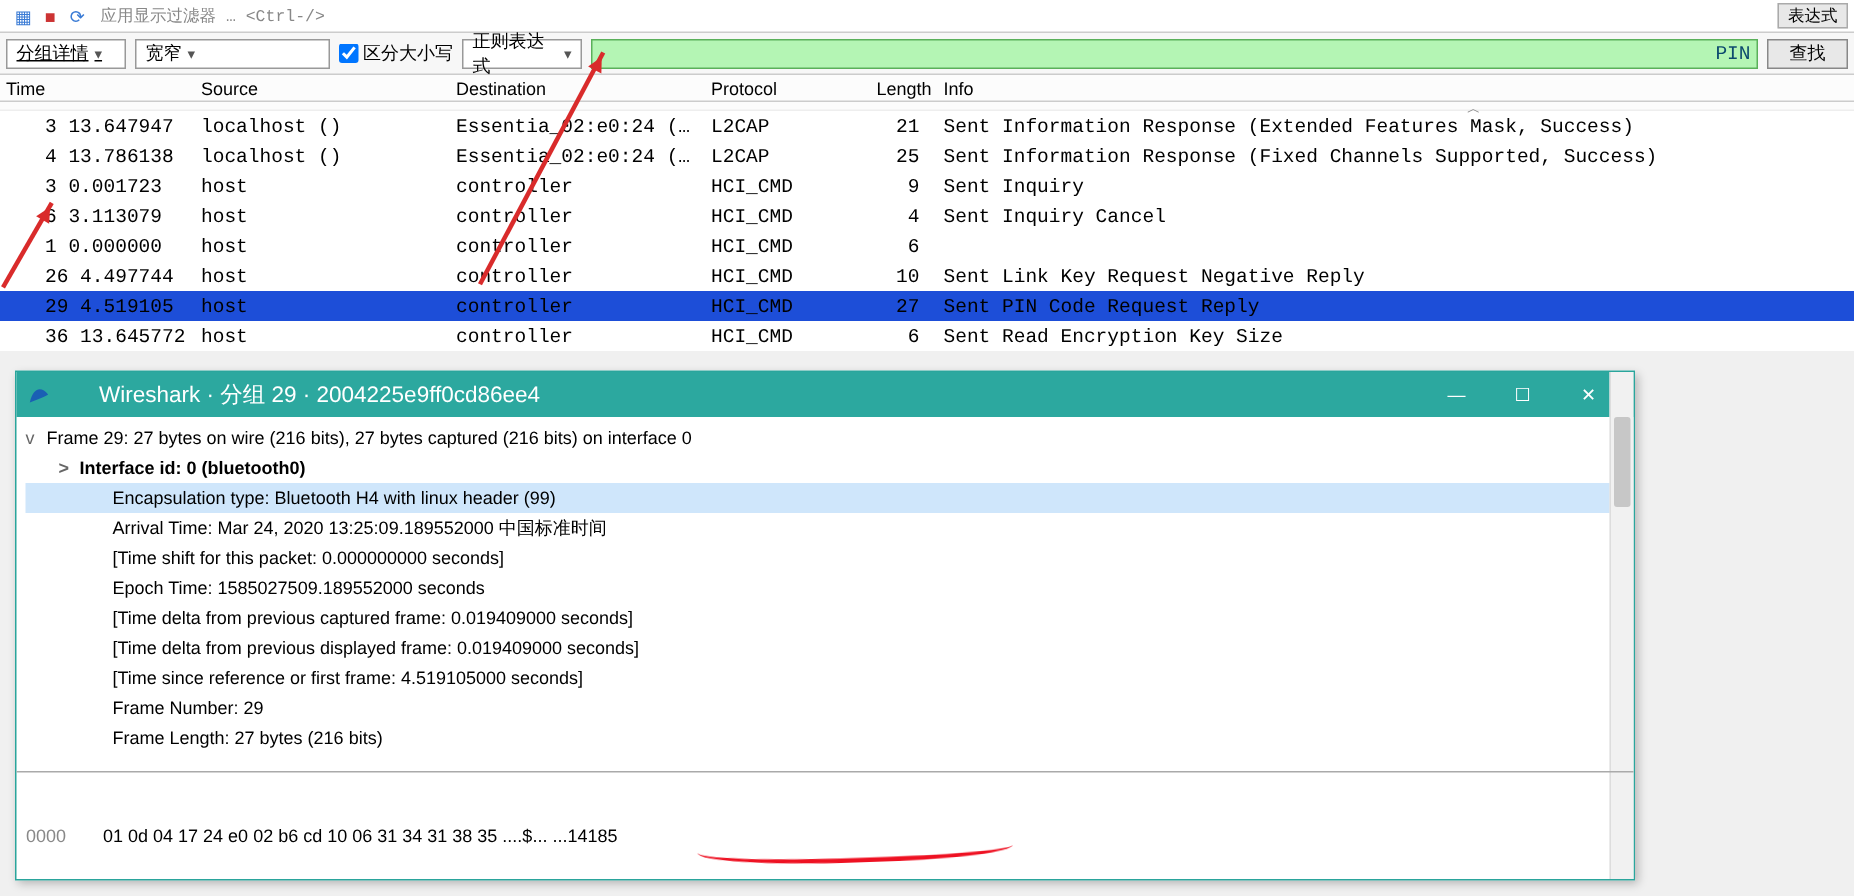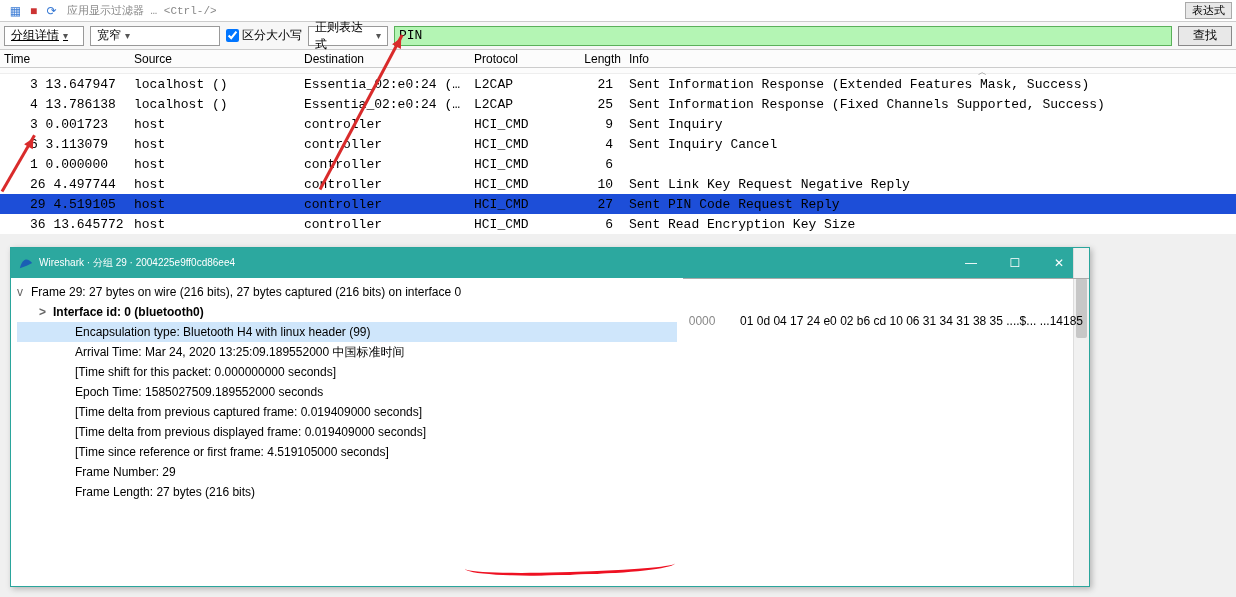--- a/index.html
+++ b/index.html
@@ -11,21 +11,21 @@
 .hint-text { color:#888; font-size:11px; white-space:nowrap; flex:1; }
 .expr-btn { position:absolute; right:4px; top:2px; background:#e8e8e8; border:1px solid #aaa; padding:0 6px; height:17px; font-size:11px; cursor:pointer; }
 .filterbar { background:#f7f7f7; border-bottom:1px solid #ccc; height:28px; display:flex; align-items:center; padding:2px 4px; gap:6px; }
 .dropdown { background:#fff; border:1px solid #999; height:20px; display:flex; align-items:center; padding:0 6px; cursor:pointer; position:relative; }
 .dropdown::after { content:"▾"; margin-left:4px; font-size:10px; color:#555; }
 .dd-group { width:80px;text-decoration:underline; }
 .dd-narrow { width:130px; }
 .dd-regex { width:80px; }
 .chk { display:flex; align-items:center; gap:3px; }
 .chk input { width:13px; height:13px; }
-.searchbox { flex:1; background:#b4f5b4; border:1px solid #5ab05a; height:20px; padding:0 4px; color:#000000; }
+.searchbox { flex:1; background:#b4f5b4; border:1px solid #5ab05a; height:20px; padding:0 4px; color:#0c4a6e;text-align:right; }
 .find-btn { background:#e8e8e8; border:1px solid #888; height:20px; padding:0 14px; cursor:pointer; }
 .packetlist { background:#fff; position:relative; }
 .plist-head { display:flex; border-bottom:1px solid #ccc; background:#fcfcfc; height:18px;}
 .plist-head .col { padding:2px 4px; white-space:nowrap; }
 .plist-body { }
 .row { display:flex; height:20px; align-items:center; padding:0; white-space:nowrap; }
 .row.sel { background:#1d4ed8; }
 .cell { padding:0 4px; font-family:Consolas,"Courier New",monospace; font-size:13px; white-space:nowrap; overflow:hidden; }
 .c-time   { width:130px; padding-left:30px; }
 .c-source { width:170px; }
@@ -33,23 +33,23 @@
 .c-proto  { width:65px; }
 .c-len    { width:90px; text-align:right; padding-right:12px; }
 .c-info   { flex:1; text-align:left; overflow:hidden; }
 .arrow { position:absolute; border-top:3px solid #d92b2b; transform-origin:left center; z-index:30; }
 .arrow.a1 { left:2px; top:190px; width:65px; transform:rotate(-60deg); }
 .arrow.a2 { left:320px; top:188px; width:175px; transform:rotate(-62deg); }
 .arrow::after { content:""; position:absolute; right:-2px; top:-6px; border:5px solid transparent; border-left:10px solid #d92b2b; }
 .subwin { position:absolute; left:10px; top:247px; width:1080px; height:340px; border:1px solid #2aa59c; background:#fff; box-shadow:2px 2px 6px rgba(0,0,0,.25); }
 .sub-title { background:#2ca89f; color:#fff; height:30px; display:flex; align-items:center; padding:0 8px; }
 .sub-title .fin { width:14px; height:14px; margin-right:6px; display:inline-block; }
-.sub-title .t { flex:1; font-size:10px; white-space:nowrap; }
+.sub-title .t { flex:1; font-size:15px; white-space:nowrap;margin-left:27px; }
 .winbtn { width:44px; height:28px; color:#fff; display:flex; align-items:center; justify-content:center; cursor:pointer; }
-.sub-body { height:calc(100% - 30px); display:flex; flex-direction:row; }
+.sub-body { height:calc(100% - 30px); display:flex; flex-direction:column; }
 .tree-pane { flex:1; overflow:auto; padding:4px 6px; line-height:20px; }
 .tree-pane .ln { white-space:nowrap; }
 .tree-pane .ind1 { padding-left:22px;font-weight:bold; }
 .tree-pane .ind2 { padding-left:44px; }
 .tree-pane .caret { display:inline-block; width:14px; color:#666; }
 .tree-pane .hl { background:#cfe6fb; }
 .hex-pane { border-top:1px solid #aaa; padding:4px 6px; height:72px; overflow:auto; line-height:20px; position:relative;}
 .hex-pane .off { color:#888; display:inline-block; width:48px;margin-top:28px; }
 .redmark { position:absolute; left:465px; top:555px; width:210px; height:20px; border-bottom:3px solid #e12; border-radius:0 0 40% 50%; transform:rotate(-2deg); z-index:40; pointer-events:none;}
 .scrollbar-v { position:absolute; right:0; top:0; bottom:0; width:16px; background:#f1f1f1; border-left:1px solid #ddd; }

